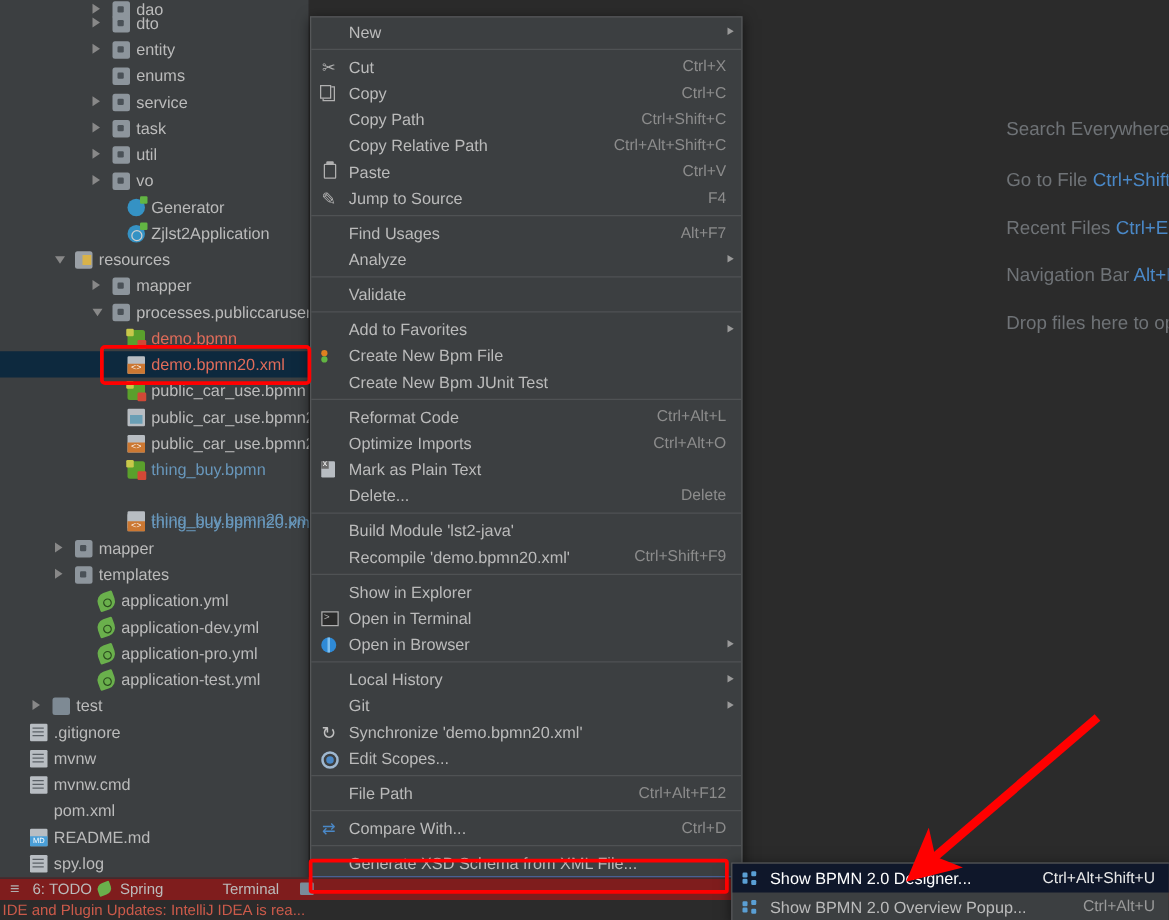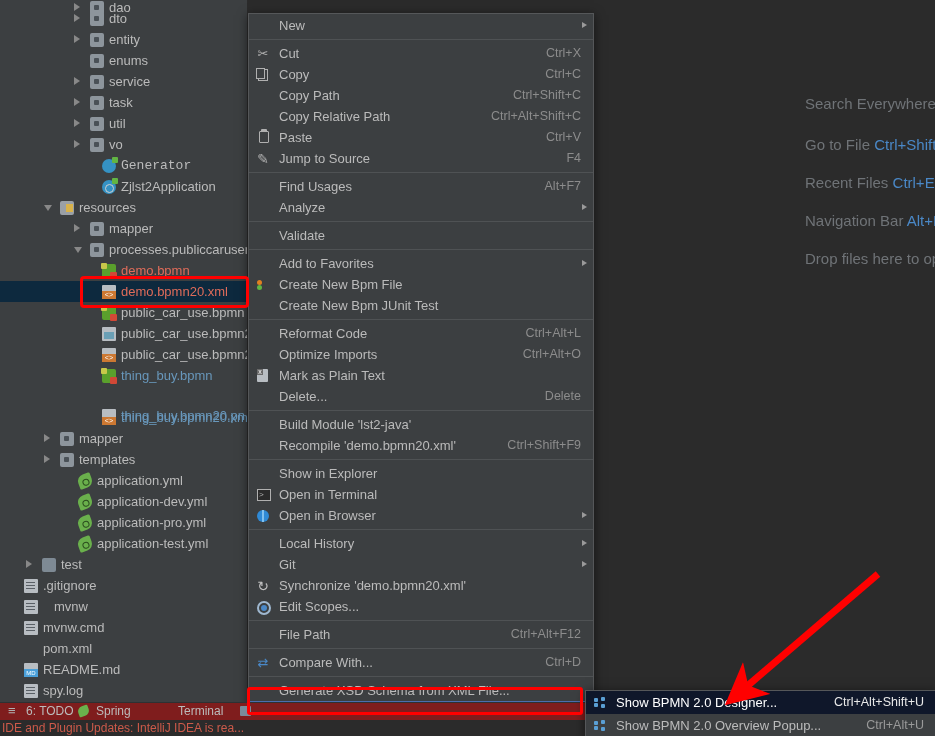--- a/index.html
+++ b/index.html
@@ -337,21 +337,21 @@
       <span class="ico ico-folder" style="left: 90px;"></span>
       <span class="lbl" style="left: 109px;">util</span>
     </div>
     <div class="tree-row" style="position: absolute; left: 0px; top: 134px; width: 247px;">
       <span class="arrow collapsed" style="left: 74px;"></span>
       <span class="ico ico-folder" style="left: 90px;"></span>
       <span class="lbl" style="left: 109px;">vo</span>
     </div>
     <div class="tree-row" style="position: absolute; left: 0px; top: 155px; width: 247px;">
       <span class="ico ico-class" style="left: 102px;"></span>
-      <span class="lbl" style="left: 121px; font-family: Liberation Mono, monospace;">Generator</span>
+      <span class="lbl" style="left: 121px;">Generator</span>
     </div>
     <div class="tree-row" style="position: absolute; left: 0px; top: 176px; width: 247px;">
       <span class="ico ico-class-app" style="left: 102px;"></span>
       <span class="lbl" style="left: 121px;">Zjlst2Application</span>
     </div>
     <div class="tree-row" style="position: absolute; left: 0px; top: 197px; width: 247px;">
       <span class="arrow expanded" style="left: 44px;"></span>
       <span class="ico ico-folder-src" style="left: 60px;"></span>
       <span class="lbl" style="left: 79px;">resources</span>
     </div>
@@ -427,21 +427,21 @@
       <span class="arrow collapsed" style="left: 26px;"></span>
       <span class="ico ico-folder-test" style="left: 42px;"></span>
       <span class="lbl" style="left: 61px;">test</span>
     </div>
     <div class="tree-row" style="position: absolute; left: 0px; top: 575px; width: 247px;">
       <span class="ico ico-file" style="left: 24px;"></span>
       <span class="lbl" style="left: 43px;">.gitignore</span>
     </div>
     <div class="tree-row" style="position: absolute; left: 0px; top: 596px; width: 247px;">
       <span class="ico ico-file" style="left: 24px;"></span>
-      <span class="lbl" style="left: 54px;">mvnw</span>
+      <span class="lbl" style="left: 43px;">mvnw</span>
     </div>
     <div class="tree-row" style="position: absolute; left: 0px; top: 617px; width: 247px;">
       <span class="ico ico-file" style="left: 24px;"></span>
       <span class="lbl" style="left: 43px;">mvnw.cmd</span>
     </div>
     <div class="tree-row" style="position: absolute; left: 0px; top: 638px; width: 247px;">
       <span class="ico ico-m" style="left: 24px;"></span>
       <span class="lbl" style="left: 43px;">pom.xml</span>
     </div>
     <div class="tree-row" style="position: absolute; left: 0px; top: 659px; width: 247px;">

